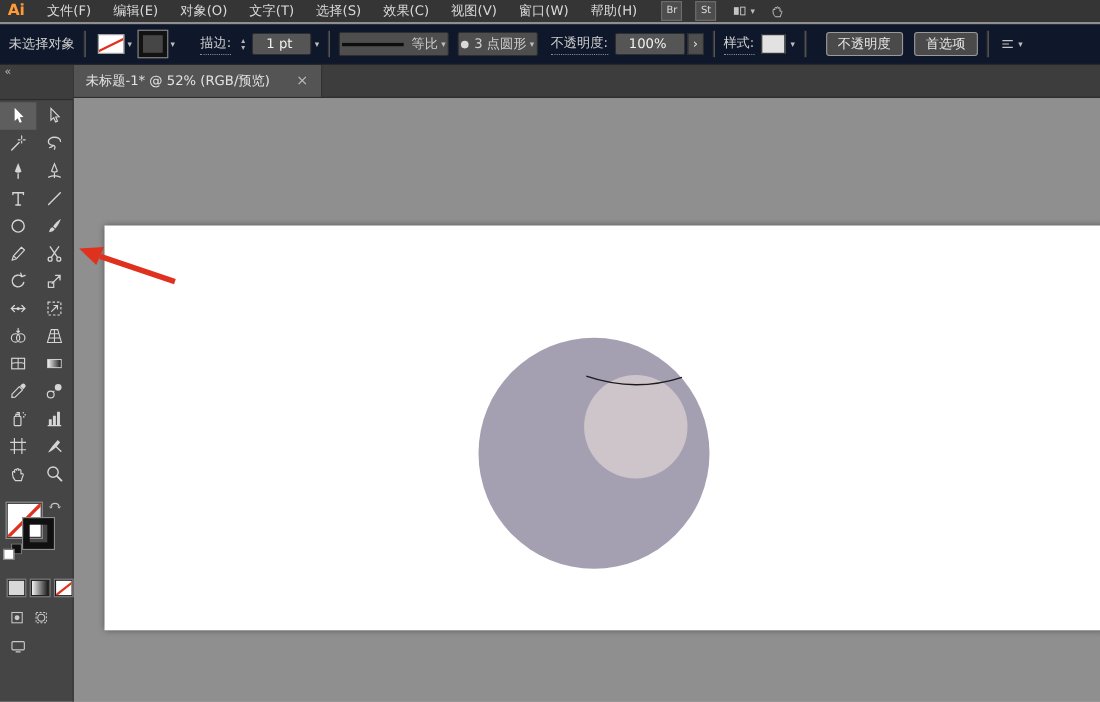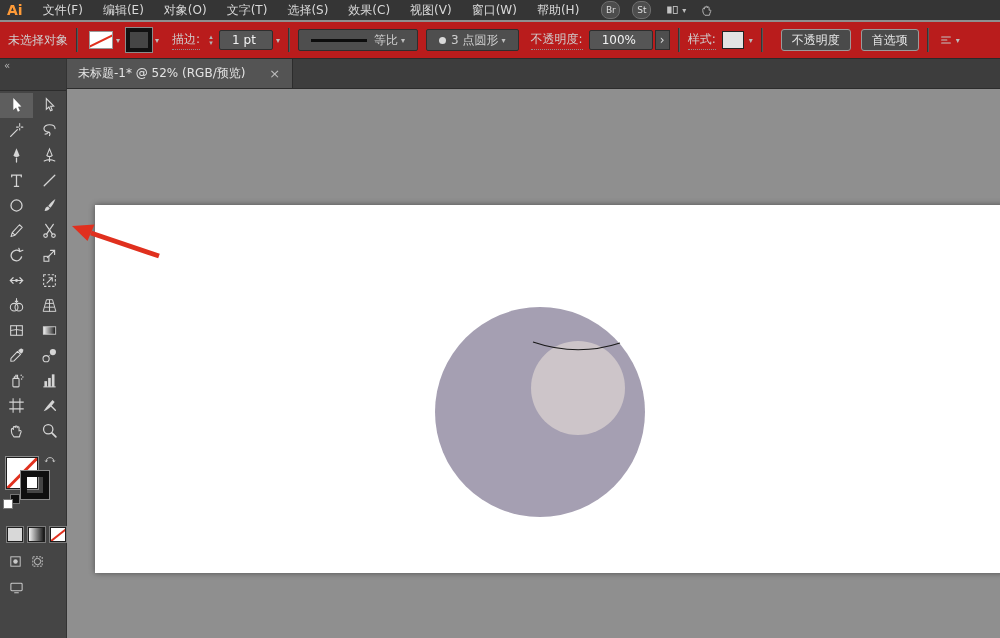--- a/index.html
+++ b/index.html
@@ -6,41 +6,41 @@
   body{width:1000px;height:638px;position:relative;overflow:hidden;
        font-family:"DejaVu Sans","Liberation Sans",sans-serif;
        background:#8f8f8f;user-select:none;}
   
   #menubar{position:absolute;top:0;left:0;right:0;height:20px;background:#353535;
            display:flex;align-items:center;color:#d9d9d9;font-size:12px;z-index:30;}
   .logo{color:#ff9b38;font-weight:bold;font-size:14px;padding:0 10px 0 7px;}
   .menu-item{padding:0 10px;height:22px;line-height:22px;cursor:default;white-space:nowrap;}
   .mb-badge{width:17px;height:16px;background:#4d4d4d;border:1px solid #6e6e6e;color:#ddd;
             font-size:9px;display:flex;align-items:center;justify-content:center;
-            margin-left:12px;border-radius:8px;}
+            margin-left:12px;border-radius:0;}
   .mb-ic{display:flex;align-items:center;margin-left:14px;color:#c4c4c4;}
   .mb-ic svg{width:14px;height:14px;}
   .caret{font-size:8px;color:#bdbdbd;margin-left:3px;}
   
-  #controlbar{position:absolute;top:22px;left:0;right:0;height:36px;background:#b91c1c;
+  #controlbar{position:absolute;top:22px;left:0;right:0;height:36px;background:#0f172a;
               border-bottom:1px solid #2a2a2a;display:flex;align-items:center;
               font-size:12px;color:#cfcfcf;z-index:25;white-space:nowrap;}
   .cb-sep{width:1px;height:24px;background:#353535;border-right:1px solid #575757;margin:0 8px;}
   .dd{display:flex;align-items:center;padding:0 3px;height:22px;cursor:pointer;}
   .sw-none{width:22px;height:16px;background:#fff;border:1px solid #9a9a9a;position:relative;overflow:hidden;}
   .sw-none::after{content:"";position:absolute;left:-5px;top:6.5px;width:36px;height:2.4px;
                   background:#e0301e;transform:rotate(-26deg);}
   .sw-stroke{width:18px;height:16px;border:4px solid #121212;outline:1px solid #8c8c8c;background:#464646;}
   .lbl-link{border-bottom:1px dotted #909090;padding-bottom:1px;cursor:pointer;}
   .stepper{display:flex;flex-direction:column;width:10px;margin:0 3px 0 6px;color:#b5b5b5;
            font-size:7px;line-height:6px;text-align:center;cursor:pointer;}
   .input-box{background:#555;border:1px solid #2e2e2e;border-radius:2px;height:18px;
              display:flex;align-items:center;padding:0 12px;color:#f2f2f2;min-width:28px;}
   .dd-framed{display:flex;align-items:center;background:#4e4e4e;border:1px solid #2e2e2e;
-             border-radius:2px;height:20px;padding:0 12px;cursor:pointer;}
+             border-radius:2px;height:20px;padding:0 2px;cursor:pointer;}
   .stroke-line{width:56px;height:3px;background:#0d0d0d;margin-right:7px;}
   .brush-dot{font-size:11px;margin-right:5px;color:#111;background:#d9d9d9;border-radius:50%;
              width:7px;height:7px;line-height:7px;display:inline-block;overflow:hidden;text-indent:-99px;}
   .panel-arrow{border:1px solid #2e2e2e;background:#4e4e4e;height:18px;width:13px;display:flex;
                align-items:center;justify-content:center;color:#ddd;margin-left:2px;cursor:pointer;}
   .sw-style{width:20px;height:16px;background:#e2e2e2;border:1px solid #222;margin:0 2px 0 6px;}
   .cb-btn{border:1px solid #9a9a9a;border-radius:3px;height:20px;padding:0 10px;display:flex;
           align-items:center;background:#4a4a4a;color:#e8e8e8;margin-left:10px;cursor:pointer;}
   
   #toolbar{position:absolute;top:58px;left:0;width:66px;bottom:0;background:#454545;
@@ -268,21 +268,21 @@
     <span style="margin-left:8px;">未选择对象</span>
     <span class="cb-sep"></span>
     <span class="dd">
       <span class="sw-none"></span>
       <span class="caret">▾</span>
     </span>
     <span class="dd">
       <span class="sw-stroke"></span>
       <span class="caret">▾</span>
     </span>
-    <span class="lbl-link" style="margin-left:10px;">描边:</span>
+    <span class="lbl-link" style="margin-left:20px;">描边:</span>
     <span class="stepper">
       <span>▴</span>
       <span>▾</span>
     </span>
     <span class="input-box">
       <span>1 pt</span>
     </span>
     <span class="caret">▾</span>
     <span class="cb-sep"></span>
     <span class="dd-framed">

